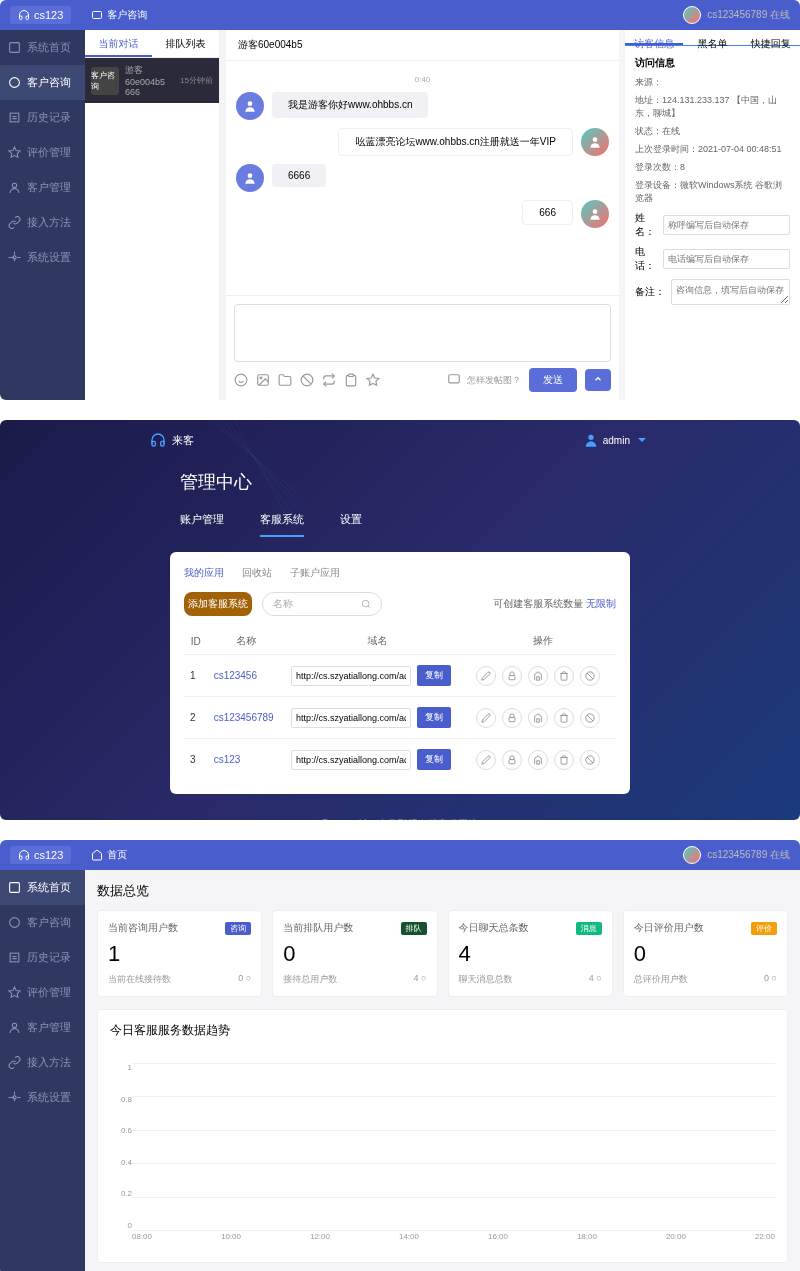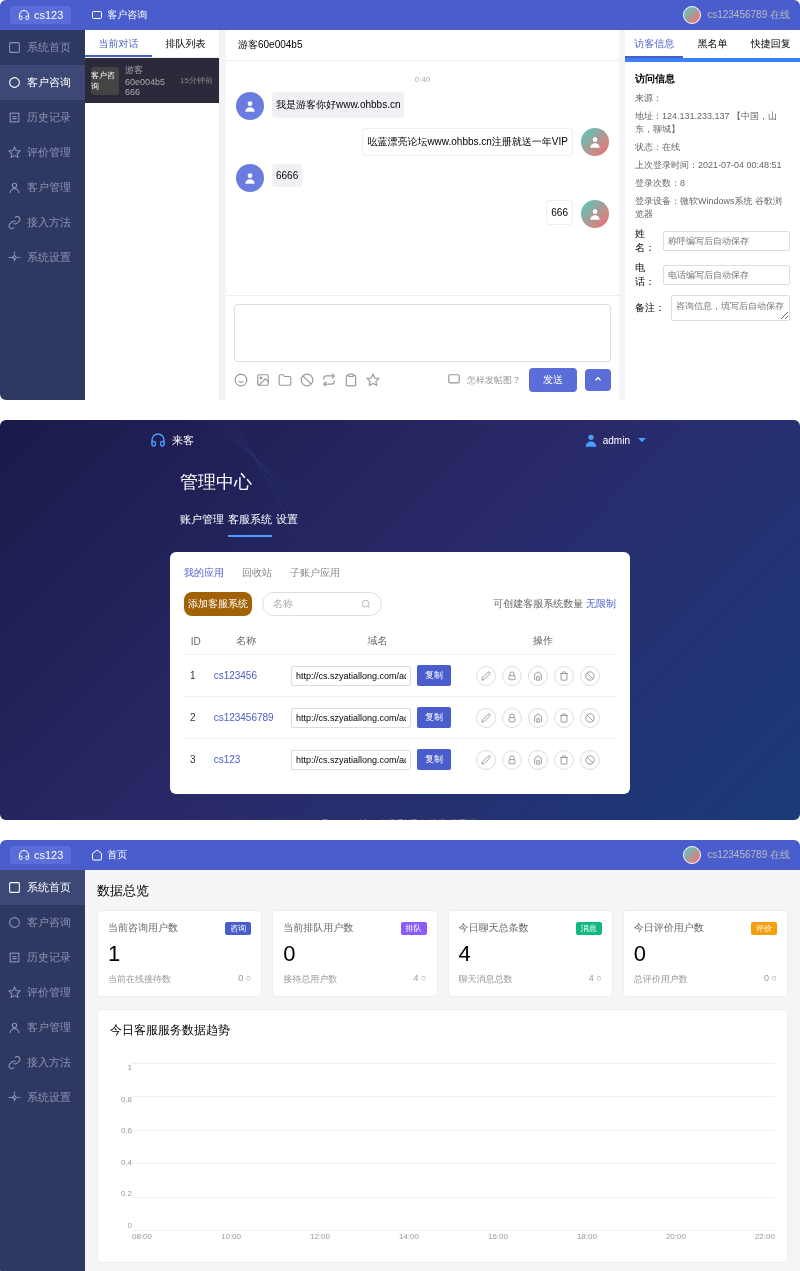--- a/index.html
+++ b/index.html
@@ -27,48 +27,48 @@
 .p1 .col1 .conv .time{font-size:8px;color:#888}
 .p1 .col2{flex:1;background:#fff;display:flex;flex-direction:column;margin:0 6px}
 .p1 .col2 .head{padding:8px 12px;font-size:10px;border-bottom:1px solid #eee}
 .p1 .col2 .chat{flex:1;padding:10px;overflow:hidden}
 .p1 .col2 .tstamp{text-align:center;font-size:8px;color:#aaa;margin:4px 0}
 .msg{display:flex;gap:8px;margin:8px 0;align-items:flex-start}
 .msg.right{flex-direction:row-reverse}
 .msg .av{width:28px;height:28px;border-radius:50%;background:#6b7ce0;display:flex;align-items:center;justify-content:center;color:#fff}
 .msg .av.u{background:linear-gradient(135deg,#4ecdc4,#ff6b6b)}
 .msg .av svg{width:14px;height:14px}
-.msg .bub{background:#f0f0f5;padding:6px 4px;border-radius:4px;font-size:10px;max-width:280px}
+.msg .bub{background:#f0f0f5;padding:6px 16px;border-radius:4px;font-size:10px;max-width:280px}
 .msg.right .bub{background:#fff;border:1px solid #eee}
 .p1 .col2 .input{border-top:1px solid #eee;padding:8px}
 .p1 .col2 .textarea{border:1px solid #ddd;border-radius:4px;height:58px;margin-bottom:6px}
 .p1 .col2 .toolbar{display:flex;align-items:center;gap:8px}
 .p1 .col2 .toolbar svg{width:14px;height:14px;color:#999}
 .p1 .col2 .toolbar .hint{margin-left:auto;font-size:9px;color:#999;display:flex;align-items:center;gap:6px}
 .p1 .col2 .toolbar .send{background:#5b6dd8;color:#fff;padding:5px 14px;border-radius:4px;font-size:10px;cursor:pointer}
 .p1 .col2 .toolbar .dd{background:#5b6dd8;color:#fff;padding:5px 8px;border-radius:4px;cursor:pointer}
 .p1 .col2 .toolbar .dd svg{width:10px;height:10px;color:#fff}
 .p1 .col3{width:175px;background:#fff}
-.p1 .col3 .tabs{display:flex;border-bottom:4px solid #3b82f6;height:32px}
+.p1 .col3 .tabs{display:flex;border-bottom:1px solid #3b82f6;height:16px}
 .p1 .col3 .tabs .tab{flex:1;text-align:center;line-height:28px;font-size:10px;cursor:pointer}
 .p1 .col3 .tabs .tab.active{color:#4a5dcc;border-bottom:2px solid #4a5dcc}
 .p1 .col3 .content{padding:10px;font-size:10px}
 .p1 .col3 .content h4{font-size:10px;margin-bottom:6px}
 .p1 .col3 .content .row{margin:5px 0;color:#666;font-size:9px}
 .p1 .col3 .content .field{display:flex;align-items:center;gap:6px;margin:6px 0}
 .p1 .col3 .content .field input{flex:1;border:1px solid #ddd;padding:4px;font-size:9px;border-radius:2px}
 .p1 .col3 .content .field textarea{flex:1;border:1px solid #ddd;padding:4px;font-size:9px;border-radius:2px;height:26px}
 
 .p2{height:400px;position:relative;background:linear-gradient(135deg,#1a1a4a,#2a2a6a,#1a3a7a);color:#fff;overflow:hidden}
 .p2 .stars{position:absolute;inset:0;opacity:.3}
 .p2 .hdr{display:flex;align-items:center;padding:12px 150px;gap:6px}
 .p2 .hdr svg{width:16px;height:16px;color:#4a9eff}
 .p2 .hdr .user{margin-left:auto;display:flex;align-items:center;gap:4px;font-size:10px}
 .p2 .title{padding:10px 180px;font-size:18px}
-.p2 .nav{display:flex;gap:4px;padding:0 180px;font-size:11px}
+.p2 .nav{display:flex;gap:36px;padding:0 180px;font-size:11px}
 .p2 .nav .item{padding:8px 0;cursor:pointer}
 .p2 .nav .item.active{border-bottom:2px solid #4a9eff}
 .p2 .card{background:#fff;color:#333;margin:15px 170px;border-radius:6px;padding:14px}
 .p2 .card .subtabs{display:flex;gap:18px;font-size:10px;margin-bottom:12px}
 .p2 .card .subtabs .item{cursor:pointer;color:#888}
 .p2 .card .subtabs .item.active{color:#4a5dcc}
 .p2 .card .bar{display:flex;align-items:center;gap:10px;margin-bottom:12px}
 .p2 .card .bar .btn{background:#a16207;color:#fff;padding:5px 4px;border-radius:8px;font-size:10px;cursor:pointer}
 .p2 .card .bar .search{border:1px solid #ddd;border-radius:12px;padding:4px 10px;display:flex;align-items:center;gap:6px;font-size:10px;color:#aaa;width:120px}
 .p2 .card .bar .limit{margin-left:auto;font-size:10px;color:#666}
@@ -90,21 +90,21 @@
 .p3 .top .logo{background:#5b6dd8;padding:3px 8px;border-radius:3px;display:flex;align-items:center;gap:4px}
 .p3 .top .title{margin-left:20px;display:flex;align-items:center;gap:4px;font-size:10px}
 .p3 .top .user{margin-left:auto;display:flex;align-items:center;gap:6px;font-size:10px;color:#bbb}
 .p3 .body{flex:1;display:flex;background:#f5f5f7}
 .p3 .main{flex:1;padding:12px;display:flex;flex-direction:column}
 .p3 h3{font-size:13px;margin-bottom:10px;font-weight:normal}
 .p3 .cards{display:flex;gap:10px;margin-bottom:12px}
 .p3 .cd{flex:1;background:#fff;border:1px solid #eee;border-radius:4px;padding:10px}
 .p3 .cd .hd{display:flex;justify-content:space-between;align-items:center;font-size:10px;color:#666}
 .p3 .cd .badge{padding:1px 5px;border-radius:2px;color:#fff;font-size:8px}
-.p3 .cd .b1{background:#4a5dcc}.p3 .cd .b2{background:#8b5cf6}.p3 .cd .b3{background:#10b981}.p3 .cd .b4{background:#f59e0b}
+.p3 .cd .b1{background:#4a5dcc}.p3 .cd .b2{background:#14532d}.p3 .cd .b3{background:#10b981}.p3 .cd .b4{background:#f59e0b}
 .p3 .cd .num{font-size:22px;margin:6px 0}
 .p3 .cd .ft{display:flex;justify-content:space-between;font-size:9px;color:#999}
 .p3 .chart{flex:1;background:#fff;border:1px solid #eee;border-radius:4px;padding:12px;display:flex;flex-direction:column}
 .p3 .chart h4{font-size:12px;margin-bottom:24px;font-weight:normal}
 .p3 .chart .plot{flex:1;position:relative}
 .p3 .chart .yaxis{position:absolute;left:0;top:0;bottom:20px;width:22px;display:flex;flex-direction:column;justify-content:space-between;font-size:8px;color:#999;text-align:right}
 .p3 .chart .grid{position:absolute;left:22px;right:0;top:0;bottom:20px}
 .p3 .chart .grid .line{position:absolute;left:0;right:0;border-top:1px solid #f0f0f0}
 .p3 .chart .xaxis{position:absolute;left:22px;right:0;bottom:0;height:18px;display:flex;justify-content:space-between;font-size:8px;color:#999}
 .p3 .chart .legend{text-align:center;font-size:9px;color:#666;margin-top:6px}

